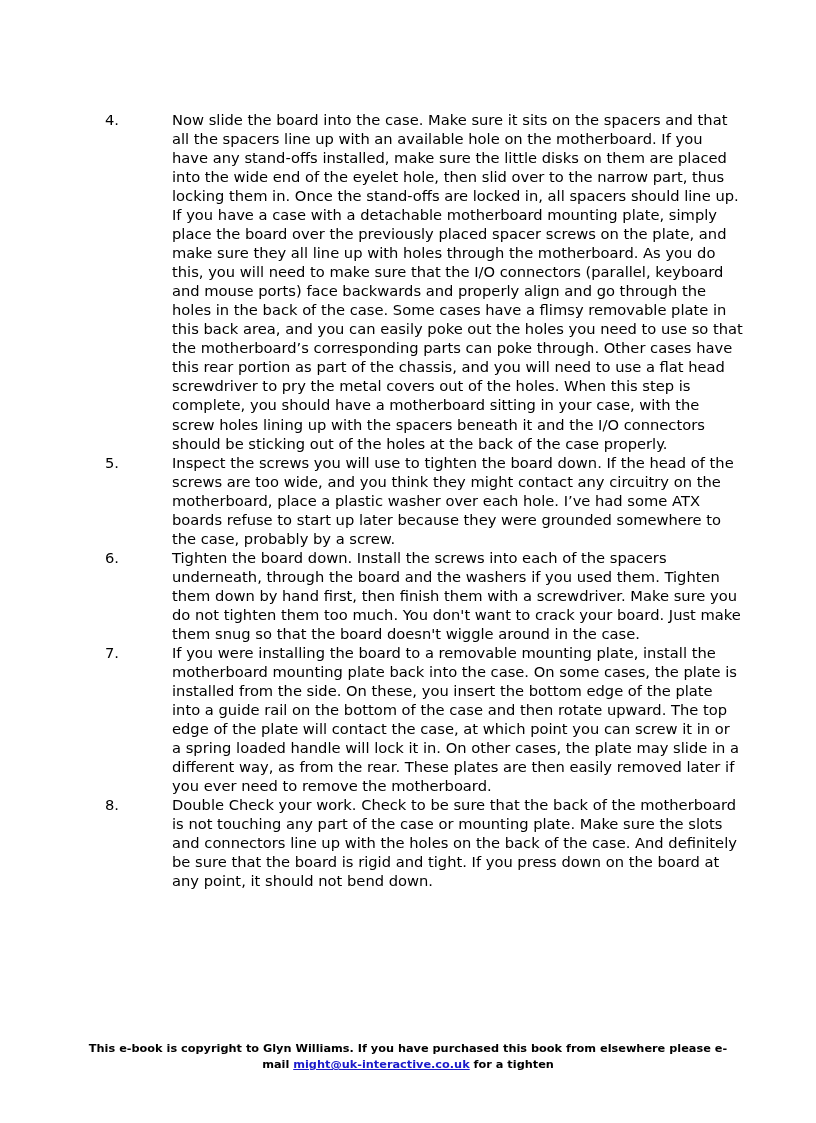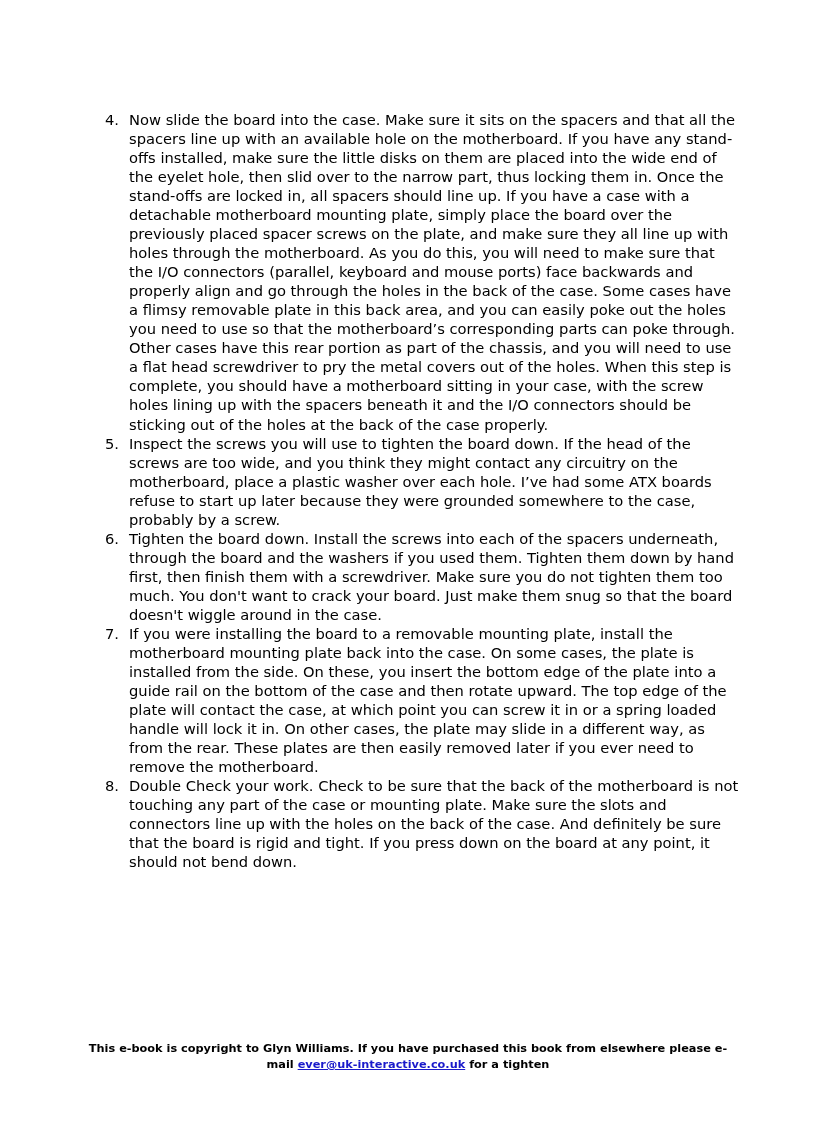--- a/index.html
+++ b/index.html
@@ -47,20 +47,21 @@
     top: 0;
     width: 24px;
     text-align: right;
     font-size: 14.7px;
     line-height: 1.295;
   }
   ol.steps > li .body {
     display: block;
     font-size: 14.7px;
     line-height: 1.295;
+    margin-left: 43px;
   }
   .footer {
     position: absolute;
     left: 80px;
     top: 1041px;
     width: 656px;
     text-align: center;
     font-size: 11.3px;
     font-weight: bold;
     line-height: 1.42;
@@ -95,16 +96,16 @@
         <span class="body">If you were installing the board to a removable mounting plate, install the motherboard mounting plate back into the case. On some cases, the plate is installed from the side. On these, you insert the bottom edge of the plate into a guide rail on the bottom of the case and then rotate upward. The top edge of the plate will contact the case, at which point you can screw it in or a spring loaded handle will lock it in. On other cases, the plate may slide in a different way, as from the rear. These plates are then easily removed later if you ever need to remove the motherboard.</span>
       </li>
       <li>
         <span class="num">8.</span>
         <span class="body">Double Check your work. Check to be sure that the back of the motherboard is not touching any part of the case or mounting plate. Make sure the slots and connectors line up with the holes on the back of the case. And definitely be sure that the board is rigid and tight. If you press down on the board at any point, it should not bend down.</span>
       </li>
     </ol>
   </div>
 
   <div class="footer">
-    <span>This e-book is copyright to Glyn Williams.  If you have purchased this book from elsewhere please e-mail </span><a class="link" href="#">ever@uk-interactive.co.uk</a><span> for a tighten</span>
+    <span>This e-book is copyright to Glyn Williams.  If you have purchased this book from elsewhere please e-mail </span><a class="link" href="#">might@uk-interactive.co.uk</a><span> for a tighten</span>
   </div>
 
 </div>
 
 </body></html>

